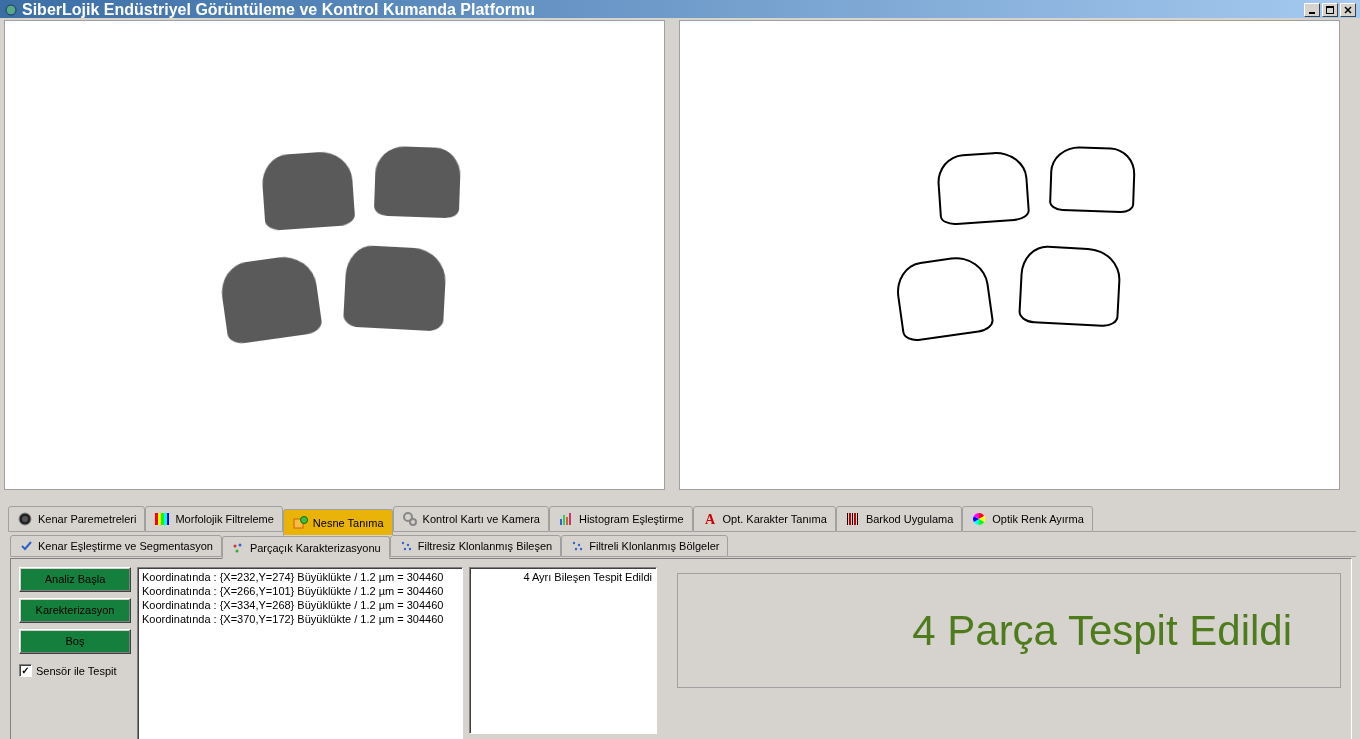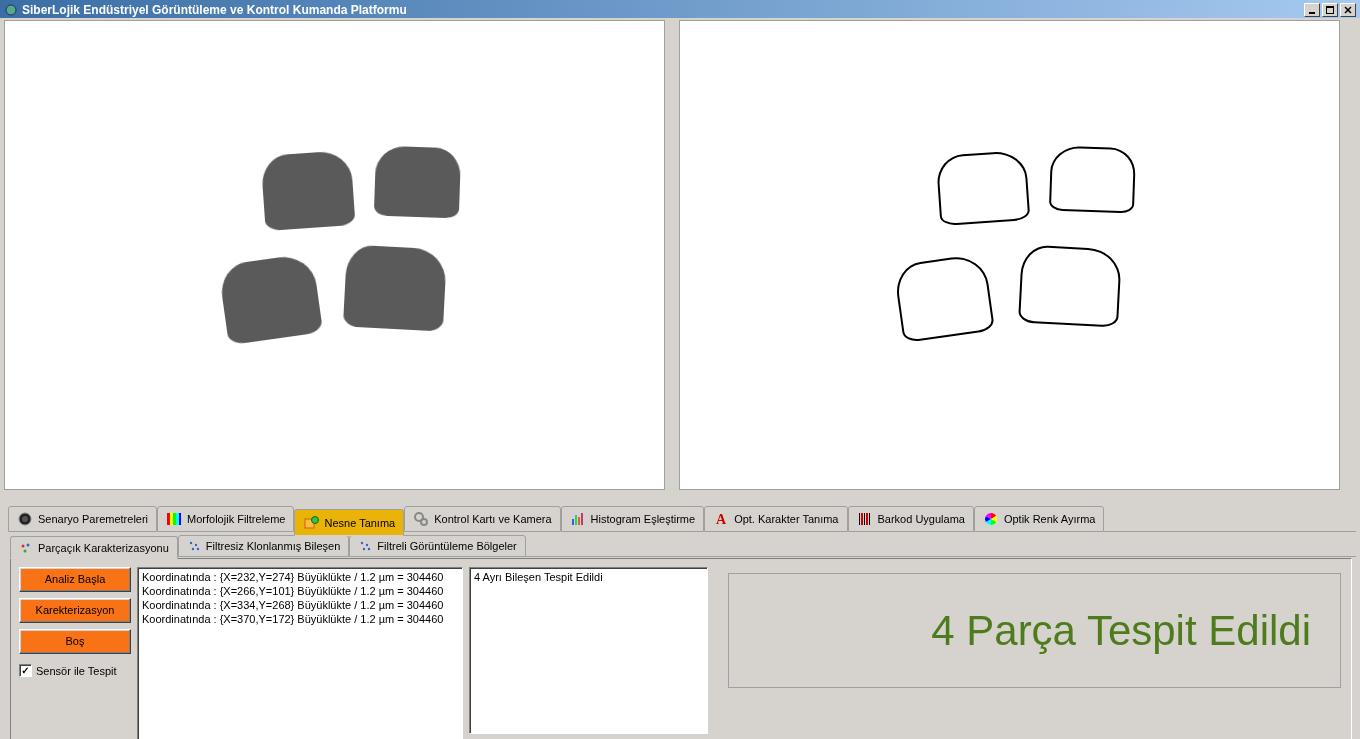--- a/index.html
+++ b/index.html
@@ -12,21 +12,21 @@
     width: 1360px;
     height: 739px;
     overflow: hidden;
     position: relative;
   }
   .titlebar {
     height: 18px;
     background: linear-gradient(to right, #3a6ea5, #a6caf0);
     color: #fff;
     font-weight: bold;
-    font-size: 12px;
+    font-size: 16px;
     padding: 2px 4px 0 4px;
     display: flex;
     align-items: center;
   }
   .titlebar .icon-slot {
     width: 14px; height: 14px; margin-right: 4px;
     display: inline-flex; align-items:center; justify-content:center;
   }
   .titlebar .spacer { flex: 1; }
   .win-btn {
@@ -139,21 +139,21 @@
     align-items:flex-start;
   }
   .controls {
     width: 112px;
     display:flex;
     flex-direction:column;
     gap:6px;
   }
   .btn {
     height: 25px;
-    background:#f97316;
+    background:#15803d;
     border:1px solid #fff;
     border-right-color:#404040;
     border-bottom-color:#404040;
     box-shadow: inset -1px -1px 0 #808080, inset 1px 1px 0 #d6d3ce;
     text-align:center;
     line-height:23px;
     cursor:pointer;
     font-size:11px;
   }
   .chk {
@@ -171,32 +171,32 @@
     background:#fff;
     border:1px solid #808080;
     border-right-color:#fff;border-bottom-color:#fff;
     box-shadow: inset 1px 1px 0 #404040;
     font-size:11px;
     padding:2px 4px;
     overflow:hidden;
     line-height:14px;
   }
   .listbox.coords { width: 326px; height: 175px; }
-  .listbox.msg { width: 239px; height: 167px; }
+  .listbox.msg { width: 188px; height: 167px; text-align: right; }
   .result-box {
     flex:1;
     border:1px solid #a0a0a0;
     height: 115px;
     margin-left: 14px;
     margin-right: 2px;
     margin-top: 6px;
     display:flex;
     align-items:center;
     justify-content:flex-end;
-    padding-right: 29px;
+    padding-right: 48px;
     text-align: center;
   }
   .result-text {
     font-family: Arial, sans-serif;
     font-size: 42px;
     color: #4e7c1d;
     font-weight: normal;
   }
 </style>
 </head>
@@ -245,21 +245,21 @@
 </div>
 
 <div class="main-tabs">
   <div class="mtab">
     <span class="ticon">
         <svg width="16" height="16">
           <circle cx="8" cy="8" r="6" fill="#222" stroke="#888"></circle>
           <circle cx="8" cy="8" r="3" fill="#555"></circle>
         </svg>
       </span>
-    <span>Senaryo Paremetreleri</span>
+    <span>Kenar Paremetreleri</span>
   </div>
   <div class="mtab">
     <span class="ticon">
         <svg width="16" height="16">
           <rect x="1" y="2" width="3" height="12" fill="#f00"></rect>
           <rect x="4" y="2" width="3" height="12" fill="#ff0"></rect>
           <rect x="7" y="2" width="3" height="12" fill="#0f0"></rect>
           <rect x="10" y="2" width="3" height="12" fill="#0ff"></rect>
           <rect x="13" y="2" width="2" height="12" fill="#00f"></rect>
         </svg>
@@ -326,20 +326,28 @@
           <path d="M8 8 L2.8 11 A6 6 0 0 1 2.8 5 Z" fill="#00f"></path>
           <path d="M8 8 L2.8 5 A6 6 0 0 1 8 2 Z" fill="#f0f"></path>
         </svg>
       </span>
     <span>Optik Renk Ayırma</span>
   </div>
   <div class="tabstrip-border"></div>
 </div>
 
 <div class="sub-tabs">
+  <div class="stab">
+    <span class="sticon">
+        <svg width="12" height="12">
+          <polyline points="2,6 5,9 11,2" fill="none" stroke="#2a62c9" stroke-width="2"></polyline>
+        </svg>
+      </span>
+    <span>Kenar Eşleştirme ve Segmentasyon</span>
+  </div>
   <div class="stab active">
     <span class="sticon">
         <svg width="12" height="12">
           <circle cx="3" cy="4" r="1.5" fill="#c33"></circle>
           <circle cx="8" cy="3" r="1.5" fill="#36c"></circle>
           <circle cx="5" cy="9" r="1.5" fill="#3a3"></circle>
         </svg>
       </span>
     <span>Parçaçık Karakterizasyonu</span>
   </div>
@@ -356,21 +364,21 @@
   </div>
   <div class="stab">
     <span class="sticon">
         <svg width="12" height="12">
           <circle cx="3" cy="3" r="1.2" fill="#36c"></circle>
           <circle cx="8" cy="5" r="1.2" fill="#36c"></circle>
           <circle cx="5" cy="9" r="1.2" fill="#36c"></circle>
           <circle cx="10" cy="9" r="1.2" fill="#36c"></circle>
         </svg>
       </span>
-    <span>Filtreli Görüntüleme Bölgeler</span>
+    <span>Filtreli Klonlanmış Bölgeler</span>
   </div>
   <div class="tabstrip-border" style="height:22px;"></div>
 </div>
 
 <div class="panel">
   <div class="controls">
     <div class="btn">Analiz Başla</div>
     <div class="btn">Karekterizasyon</div>
     <div class="btn">Boş</div>
     <label class="chk">

